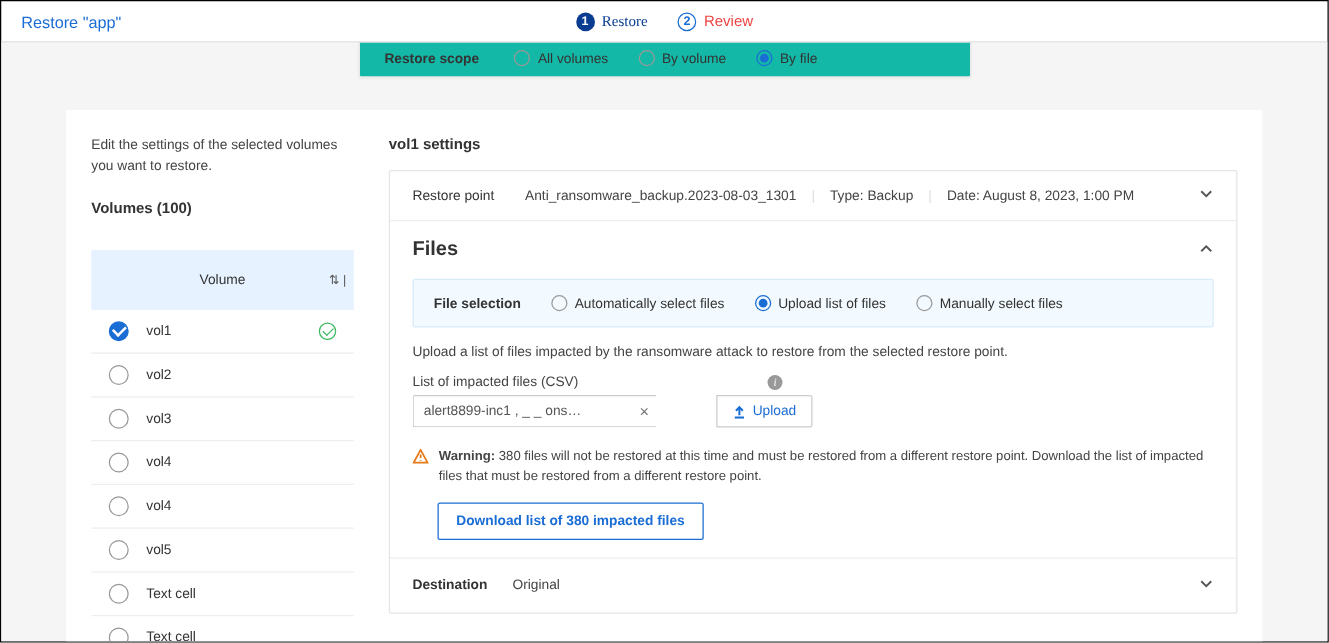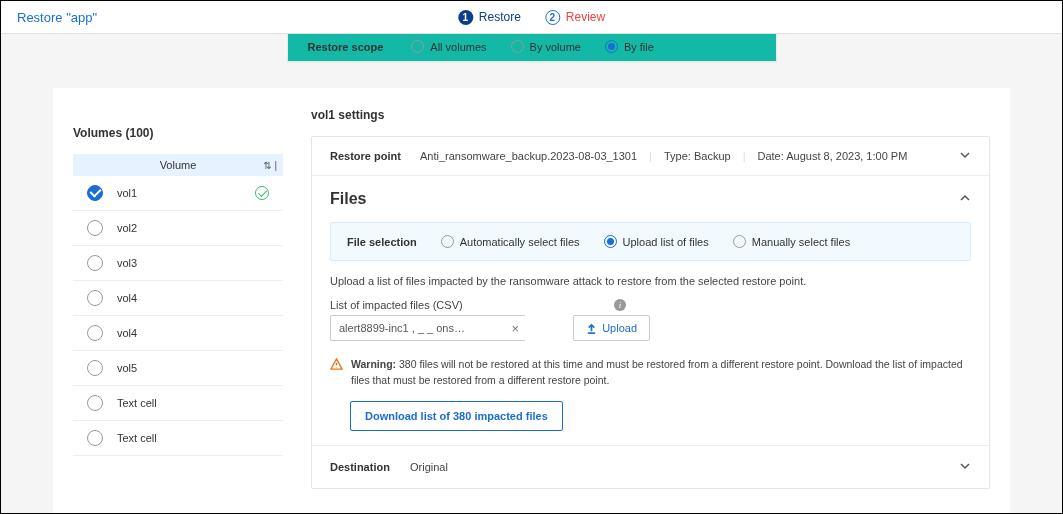--- a/index.html
+++ b/index.html
@@ -3,52 +3,52 @@
 <meta charset="utf-8">
 <style>
   * { box-sizing: border-box; margin: 0; padding: 0; font-family: -apple-system, BlinkMacSystemFont, "Segoe UI", Arial, sans-serif; }
   body { background: #fff; font-size: 12px; color: #333; width: 1063px; height: 514px; overflow: hidden; border: 1px solid #000; }
   .topbar { height: 33px; display: flex; align-items: center; border-bottom: 1px solid #e0e0e0; padding: 0 16px; position: relative; }
   .topbar-title { color: #1a6dd4; font-size: 13px; }
   .stepper { position: absolute; left: 50%; transform: translateX(-50%); display: flex; align-items: center; gap: 24px; }
   .step { display: flex; align-items: center; gap: 6px; font-size: 12px; }
   .step-num { width: 15px; height: 15px; border-radius: 50%; display: flex; align-items: center; justify-content: center; font-size: 10px; font-weight: 600; }
   .step-active .step-num { background: #0a3d91; color: #fff; }
-  .step-active span:last-child { color: #0a3d91; }
+  .step-active span:last-child { color: #0a3d91; font-family: Liberation Serif, serif; }
   .step-pending .step-num { border: 1.5px solid #1a6dd4; color: #1a6dd4; }
   .step-pending span:last-child { color: #ef4444; }
 
   .scope-bar { width: 490px; margin: 0 auto; background: #14b8a6; border: 1px solid #e8e8e8; border-top: none; border-radius: 0 0 2px 2px; box-shadow: 0 1px 2px rgba(0,0,0,0.04); padding: 6px 20px 8px; display: flex; align-items: center; gap: 24px; font-size: 11px; }
   .scope-bar .label { font-weight: 600; color: #333; margin-right: 4px; }
   .radio-opt { display: flex; align-items: center; gap: 6px; cursor: pointer; }
   .radio { width: 13px; height: 13px; border: 1.5px solid #999; border-radius: 50%; display: inline-block; position: relative; flex-shrink: 0; }
   .radio.sel { border-color: #1a6dd4; }
   .radio.sel::after { content: ""; position: absolute; inset: 2px; background: #1a6dd4; border-radius: 50%; }
 
   .content-wrap { background: #f5f5f5; padding-top: 0; }
   .main-area { background: #fff; margin: 26px 52px 0; display: flex; min-height: 450px; }
   .sidebar { width: 246px; padding: 20px 0 0 20px; }
   .sidebar-desc { font-size: 11px; color: #444; line-height: 1.5; padding-right: 10px; }
   .sidebar-heading { font-size: 12px; font-weight: 700; margin-top: 18px; }
-  .vol-header { background: #e6f2ff; height: 22px; display: flex; align-items: center; margin-top: 14px; width: 210px; position: relative; }
+  .vol-header { background: #e6f2ff; height: 48px; display: flex; align-items: center; margin-top: 27px; width: 210px; position: relative; }
   .vol-header-text { margin: 0 auto; font-size: 11px; color: #333; }
   .sort-arrows { position: absolute; right: 6px; display: flex; align-items: center; gap: 2px; font-size: 10px; color: #555; }
   .vol-row { height: 35px; display: flex; align-items: center; border-bottom: 1px solid #eee; width: 210px; gap: 14px; padding-left: 14px; cursor: pointer; }
   .vol-check { width: 16px; height: 16px; border: 1.5px solid #999; border-radius: 50%; display: flex; align-items: center; justify-content: center; flex-shrink: 0; }
   .vol-check.checked { background: #1a6dd4; border-color: #1a6dd4; }
   .vol-check.checked::after { content: ""; width: 5px; height: 8px; border: solid #fff; border-width: 0 2px 2px 0; transform: rotate(45deg) translate(-1px,-1px); }
   .vol-name { font-size: 11px; color: #333; flex: 1; }
   .vol-status { width: 14px; height: 14px; border: 1.5px solid #3dbb61; border-radius: 50%; display: flex; align-items: center; justify-content: center; margin-right: 14px; }
   .vol-status::after { content: ""; width: 4px; height: 7px; border: solid #3dbb61; border-width: 0 1.5px 1.5px 0; transform: rotate(45deg) translate(-0.5px,-0.5px); }
 
   .settings { flex: 1; padding: 20px 20px 0 0; }
   .settings-title { font-size: 12px; font-weight: 600; color: #333; margin-bottom: 14px; padding-left: 12px; }
   .panel { border: 1px solid #e5e5e5; border-radius: 2px; margin-left: 12px; }
   .restore-point-row { display: flex; align-items: center; padding: 12px 18px; border-bottom: 1px solid #eee; font-size: 11px; gap: 0; }
-  .rp-label { font-weight: 700; width: 90px; }
+  .rp-label { font-weight: 400; width: 90px; }
   .rp-val { color: #444; }
   .divider { color: #ddd; margin: 0 12px; }
   .chev { margin-left: auto; }
   .chev svg { width: 12px; height: 12px; stroke: #555; stroke-width: 1.5; fill: none; }
 
   .section { padding: 14px 18px; border-bottom: 1px solid #eee; }
   .section-head { display: flex; align-items: center; }
   .section-head .chev { margin-left: auto; }
   .section-title { font-size: 16px; font-weight: 600; }
   .fs-box { background: #f2faff; border: 1px solid #d9ecf9; border-radius: 2px; padding: 12px 16px; margin-top: 14px; display: flex; align-items: center; gap: 24px; font-size: 11px; }
@@ -99,20 +99,21 @@
         <span>By volume</span>
       </span>
     <span class="radio-opt">
         <span class="radio sel"></span>
         <span>By file</span>
       </span>
   </div>
 
   <div class="main-area">
     <div class="sidebar">
+      <div class="sidebar-desc">Edit the settings of the selected volumes you want to restore.</div>
       <div class="sidebar-heading">Volumes (100)</div>
       <div class="vol-header">
         <span class="vol-header-text">Volume</span>
         <span class="sort-arrows">⇅ |</span>
       </div>
       <div id="vol-list">
           <div class="vol-row">
             <span class="vol-check checked"></span>
             <span class="vol-name">vol1</span>
             <span class="vol-status"></span>

